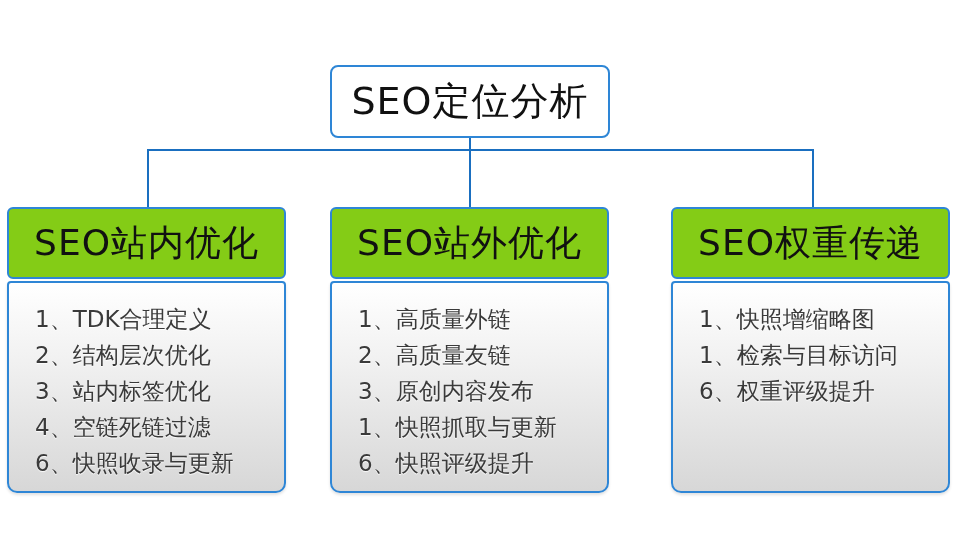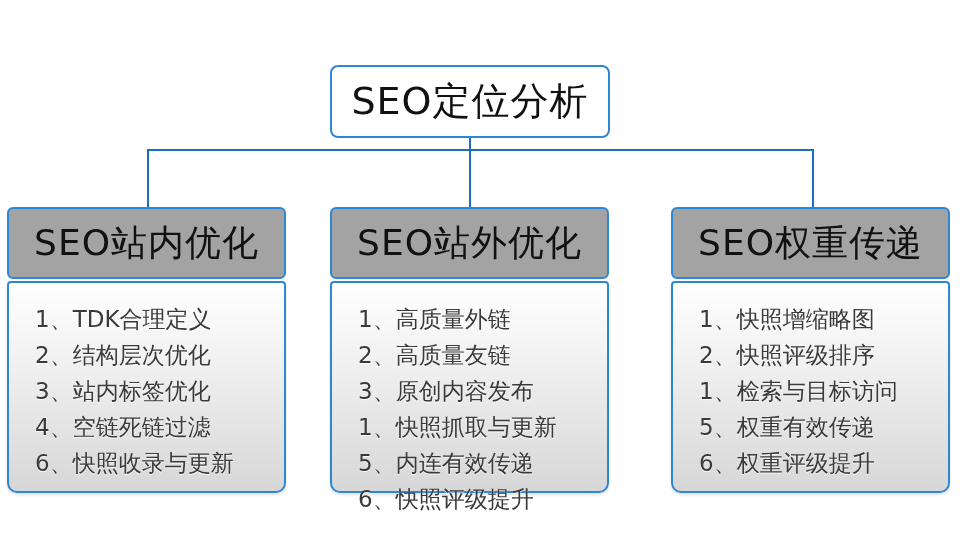--- a/index.html
+++ b/index.html
@@ -45,21 +45,21 @@
   .branch {
     position: absolute;
     top: 207px;
     width: 279px;
   }
   .branch.b0 { left: 7px;   }
   .branch.b1 { left: 330px; }
   .branch.b2 { left: 671px; }
   .branch-header {
     height: 68px;
-    background: #a3a3a3;
+    background: #84cc16;
     border: 2px solid #2e86d6;
     border-radius: 6px;
     display: flex;
     align-items: center;
     justify-content: center;
     font-size: 36px;
     color: #111111;
     letter-spacing: 1px;
   }
   .branch-panel {
@@ -110,31 +110,28 @@
 
   <div class="branch b1">
     <div class="branch-header">
       <span>SEO站外优化</span>
     </div>
     <div class="branch-panel">
       <div class="panel-item">1、高质量外链</div>
       <div class="panel-item">2、高质量友链</div>
       <div class="panel-item">3、原创内容发布</div>
       <div class="panel-item">1、快照抓取与更新</div>
-      <div class="panel-item">5、内连有效传递</div>
       <div class="panel-item">6、快照评级提升</div>
     </div>
   </div>
 
   <div class="branch b2">
     <div class="branch-header">
       <span>SEO权重传递</span>
     </div>
     <div class="branch-panel">
       <div class="panel-item">1、快照增缩略图</div>
-      <div class="panel-item">2、快照评级排序</div>
       <div class="panel-item">1、检索与目标访问</div>
-      <div class="panel-item">5、权重有效传递</div>
       <div class="panel-item">6、权重评级提升</div>
     </div>
   </div>
 
 </div>
 
 </body></html>

